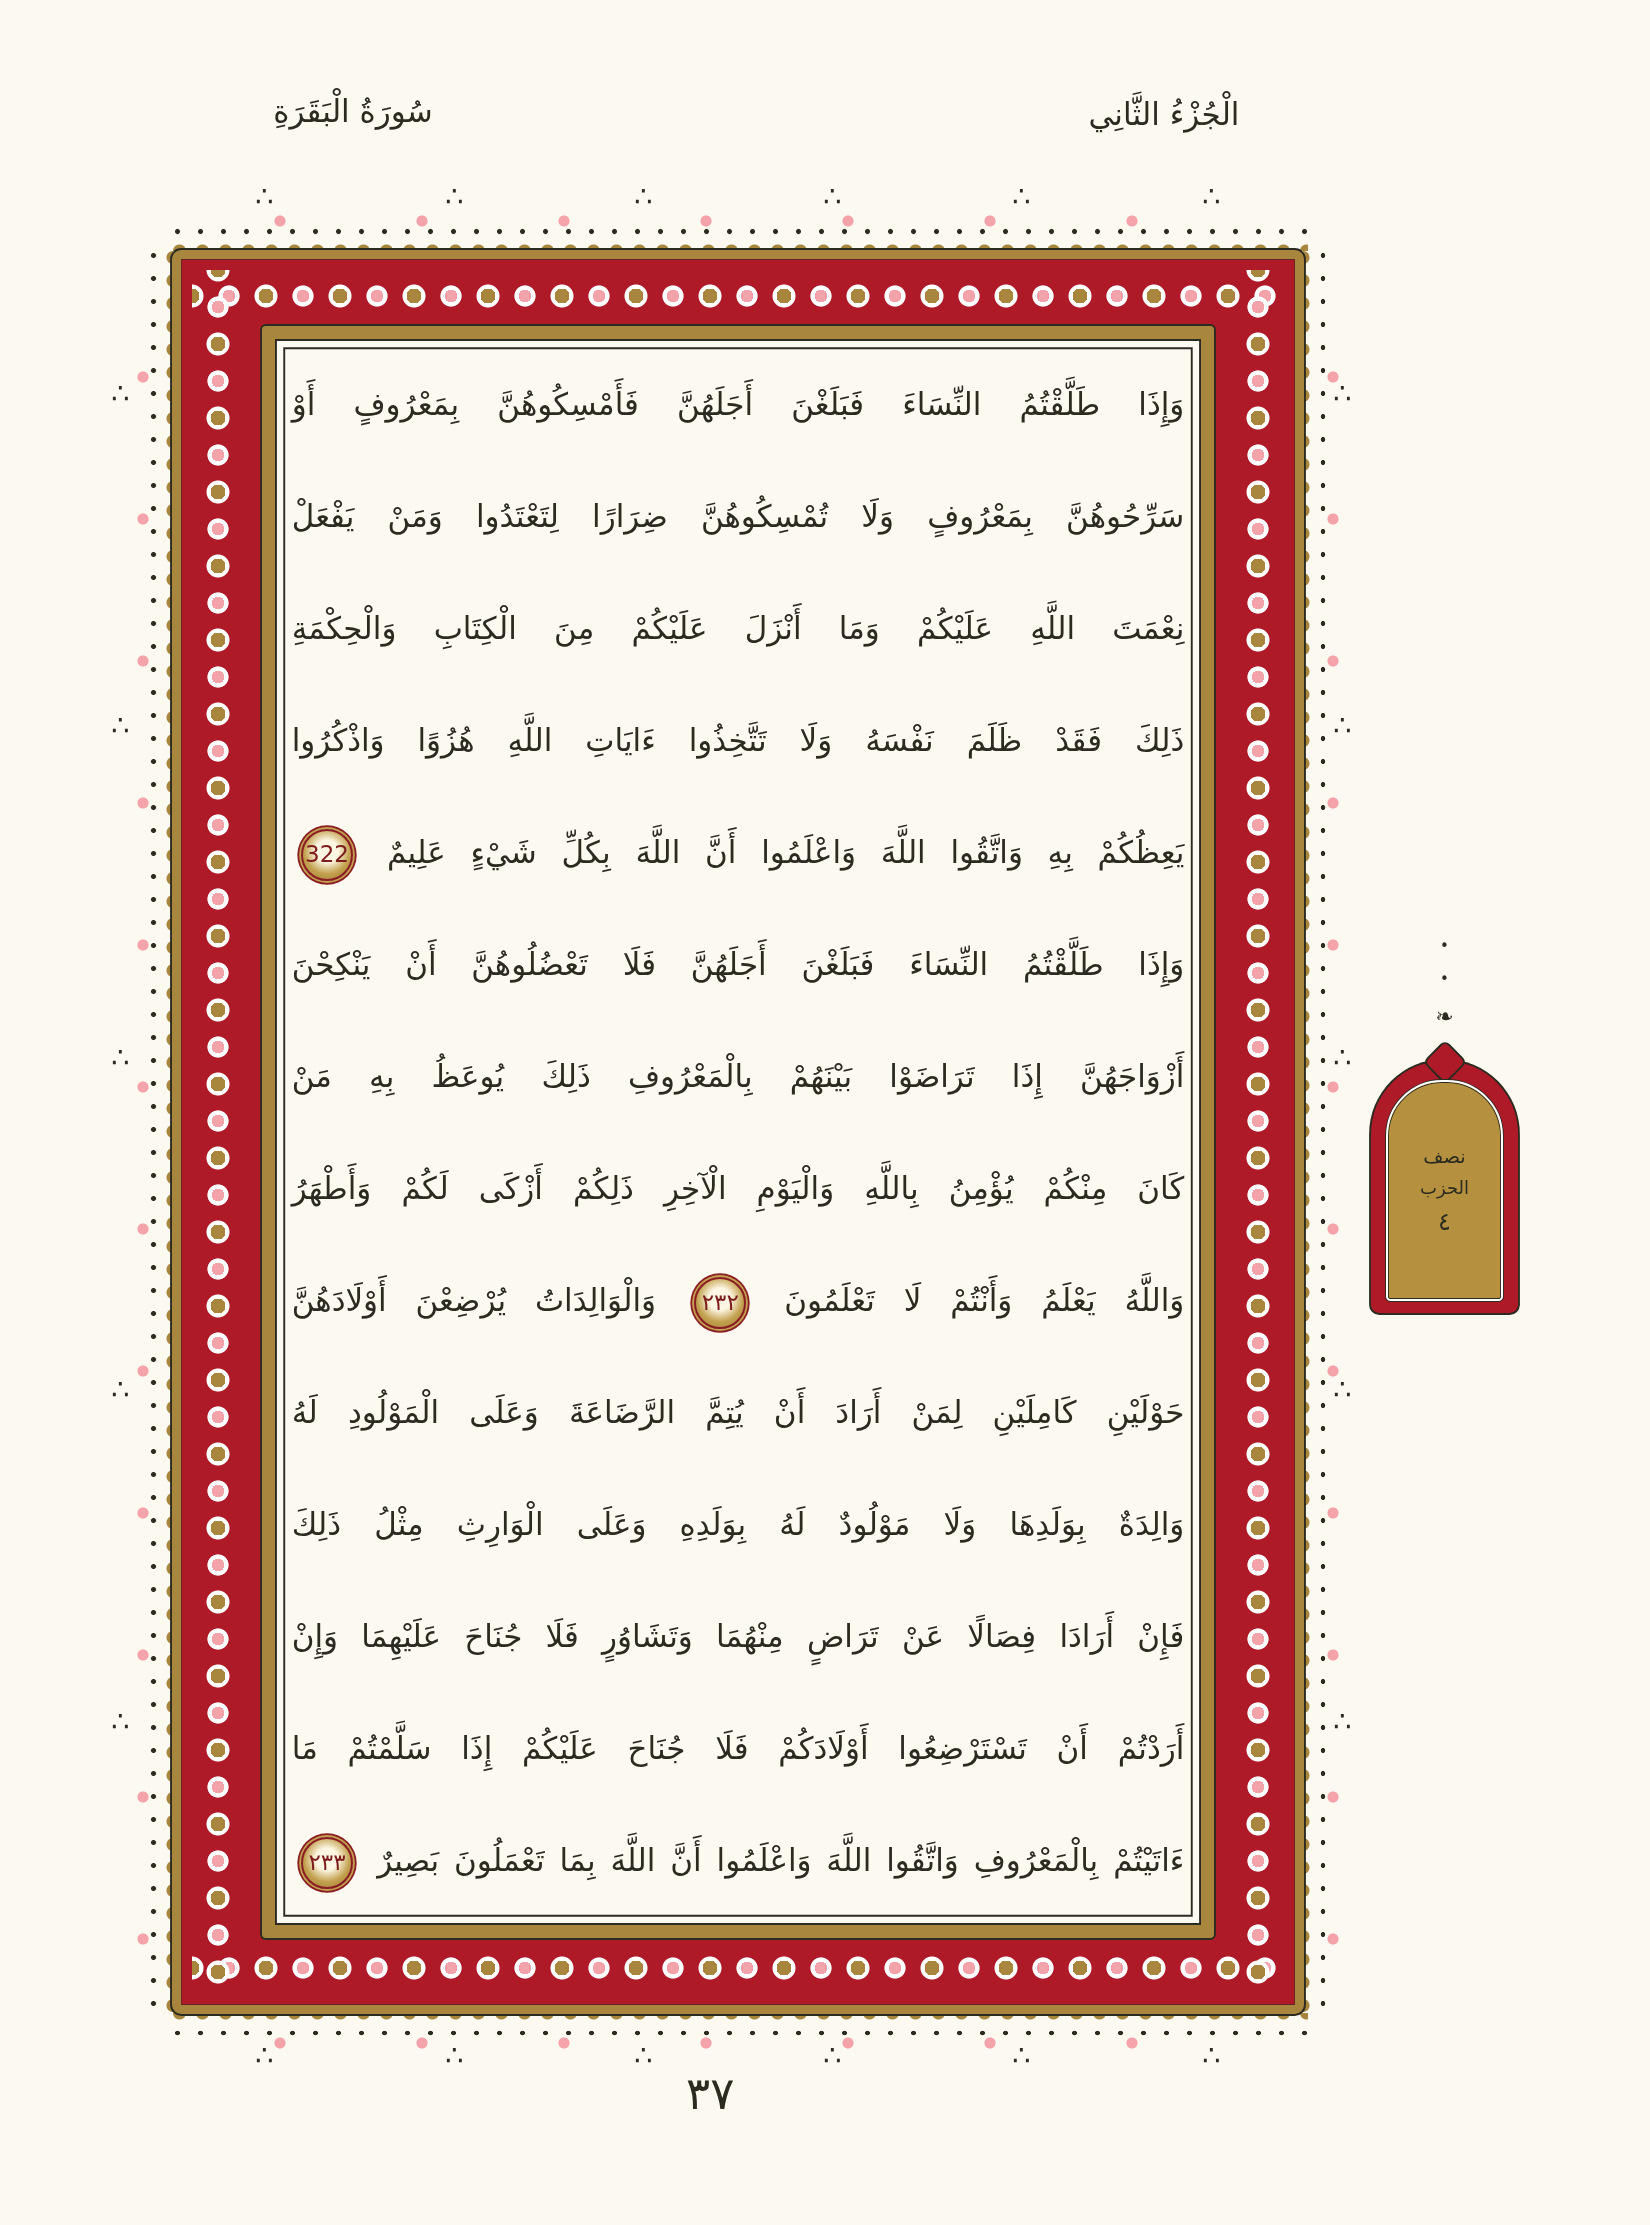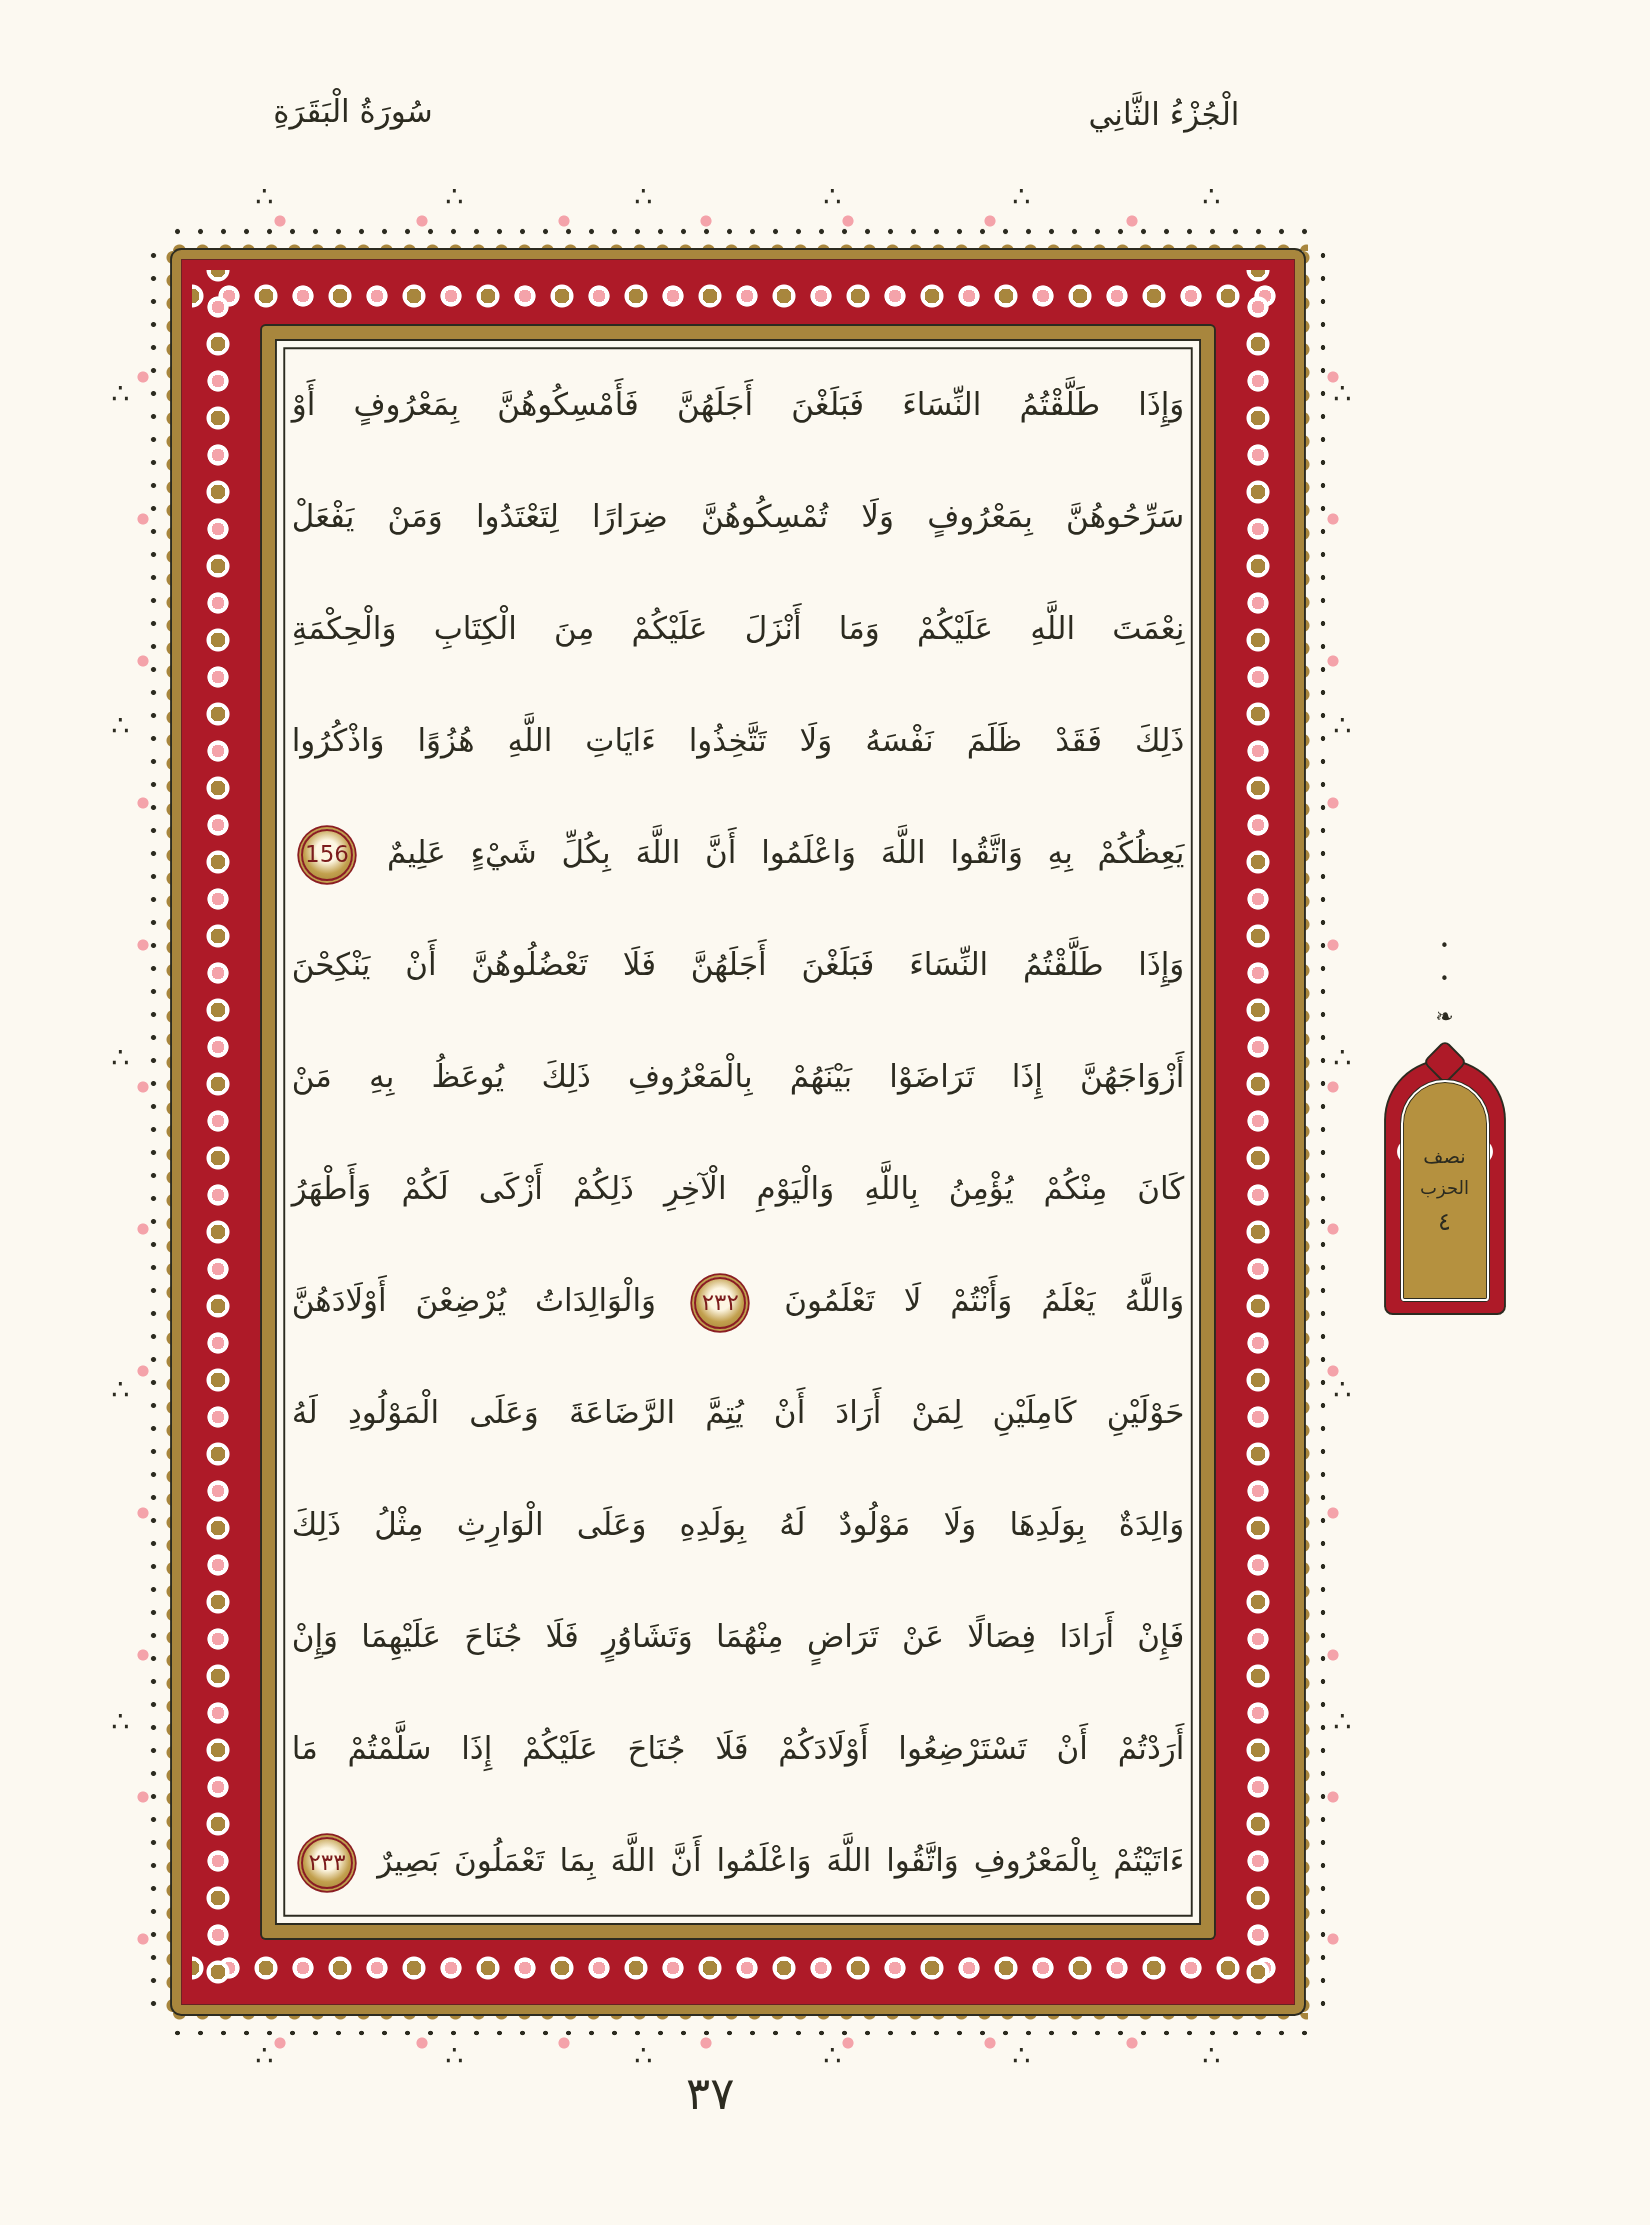--- a/index.html
+++ b/index.html
@@ -133,21 +133,21 @@
     box-shadow:0 0 0 1.9px var(--marker-gold), 0 0 0 3.7px #8a1d22;
     color:#7c1c1c;font-size:23px;line-height:1;
   }
 
   
   .hizb{position:absolute;left:1371px;top:939px;width:147px;display:flex;flex-direction:column;align-items:center;}
   .hizb-stem{display:flex;flex-direction:column;align-items:center;color:var(--ink);height:122px;justify-content:space-between;}
   .hizb-stem .dot{font-size:15px;line-height:1;}
   .hizb-stem .leaf{font-size:22px;line-height:1;}
   .hizb-dome{
-    position:relative;width:118px;height:252px;
+    position:relative;width:147px;height:252px;
     background:
       radial-gradient(circle at 20% 36%, #ffffff 0 12px, rgba(255,255,255,0) 13px),
       radial-gradient(circle at 80% 36%, #ffffff 0 12px, rgba(255,255,255,0) 13px),
       var(--red);
     border-radius:73px 73px 8.3px 8.3px;
     box-shadow:0 0 0 1.9px var(--ink);
   }
   .hizb-dome::before{
     content:"";position:absolute;top:-13px;left:50%;
     width:28px;height:28px;border-radius:4.6px;
@@ -201,21 +201,21 @@
       <div class="motif v left"></div>
       <div class="motif v right"></div>
     </div>
 
     <div class="inner-frame">
       <div class="quran-lines">
           <div class="line"><span>وَإِذَا طَلَّقْتُمُ النِّسَاءَ فَبَلَغْنَ أَجَلَهُنَّ فَأَمْسِكُوهُنَّ بِمَعْرُوفٍ أَوْ</span> </div>
           <div class="line"><span>سَرِّحُوهُنَّ بِمَعْرُوفٍ وَلَا تُمْسِكُوهُنَّ ضِرَارًا لِتَعْتَدُوا وَمَنْ يَفْعَلْ</span> </div>
           <div class="line"><span>نِعْمَتَ اللَّهِ عَلَيْكُمْ وَمَا أَنْزَلَ عَلَيْكُمْ مِنَ الْكِتَابِ وَالْحِكْمَةِ</span> </div>
           <div class="line"><span>ذَلِكَ فَقَدْ ظَلَمَ نَفْسَهُ وَلَا تَتَّخِذُوا ءَايَاتِ اللَّهِ هُزُوًا وَاذْكُرُوا</span> </div>
-          <div class="line"><span>يَعِظُكُمْ بِهِ وَاتَّقُوا اللَّهَ وَاعْلَمُوا أَنَّ اللَّهَ بِكُلِّ شَيْءٍ عَلِيمٌ</span> <span class="verse-badge">156</span> </div>
+          <div class="line"><span>يَعِظُكُمْ بِهِ وَاتَّقُوا اللَّهَ وَاعْلَمُوا أَنَّ اللَّهَ بِكُلِّ شَيْءٍ عَلِيمٌ</span> <span class="verse-badge">322</span> </div>
           <div class="line"><span>وَإِذَا طَلَّقْتُمُ النِّسَاءَ فَبَلَغْنَ أَجَلَهُنَّ فَلَا تَعْضُلُوهُنَّ أَنْ يَنْكِحْنَ</span> </div>
           <div class="line"><span>أَزْوَاجَهُنَّ إِذَا تَرَاضَوْا بَيْنَهُمْ بِالْمَعْرُوفِ ذَلِكَ يُوعَظُ بِهِ مَنْ</span> </div>
           <div class="line"><span>كَانَ مِنْكُمْ يُؤْمِنُ بِاللَّهِ وَالْيَوْمِ الْآخِرِ ذَلِكُمْ أَزْكَى لَكُمْ وَأَطْهَرُ</span> </div>
           <div class="line"><span>وَاللَّهُ يَعْلَمُ وَأَنْتُمْ لَا تَعْلَمُونَ</span> <span class="verse-badge">٢٣٢</span> <span>وَالْوَالِدَاتُ يُرْضِعْنَ أَوْلَادَهُنَّ</span> </div>
           <div class="line"><span>حَوْلَيْنِ كَامِلَيْنِ لِمَنْ أَرَادَ أَنْ يُتِمَّ الرَّضَاعَةَ وَعَلَى الْمَوْلُودِ لَهُ</span> </div>
           <div class="line"><span>وَالِدَةٌ بِوَلَدِهَا وَلَا مَوْلُودٌ لَهُ بِوَلَدِهِ وَعَلَى الْوَارِثِ مِثْلُ ذَلِكَ</span> </div>
           <div class="line"><span>فَإِنْ أَرَادَا فِصَالًا عَنْ تَرَاضٍ مِنْهُمَا وَتَشَاوُرٍ فَلَا جُنَاحَ عَلَيْهِمَا وَإِنْ</span> </div>
           <div class="line"><span>أَرَدْتُمْ أَنْ تَسْتَرْضِعُوا أَوْلَادَكُمْ فَلَا جُنَاحَ عَلَيْكُمْ إِذَا سَلَّمْتُمْ مَا</span> </div>
           <div class="line"><span>ءَاتَيْتُمْ بِالْمَعْرُوفِ وَاتَّقُوا اللَّهَ وَاعْلَمُوا أَنَّ اللَّهَ بِمَا تَعْمَلُونَ بَصِيرٌ</span> <span class="verse-badge">٢٣٣</span> </div>
         </div>

